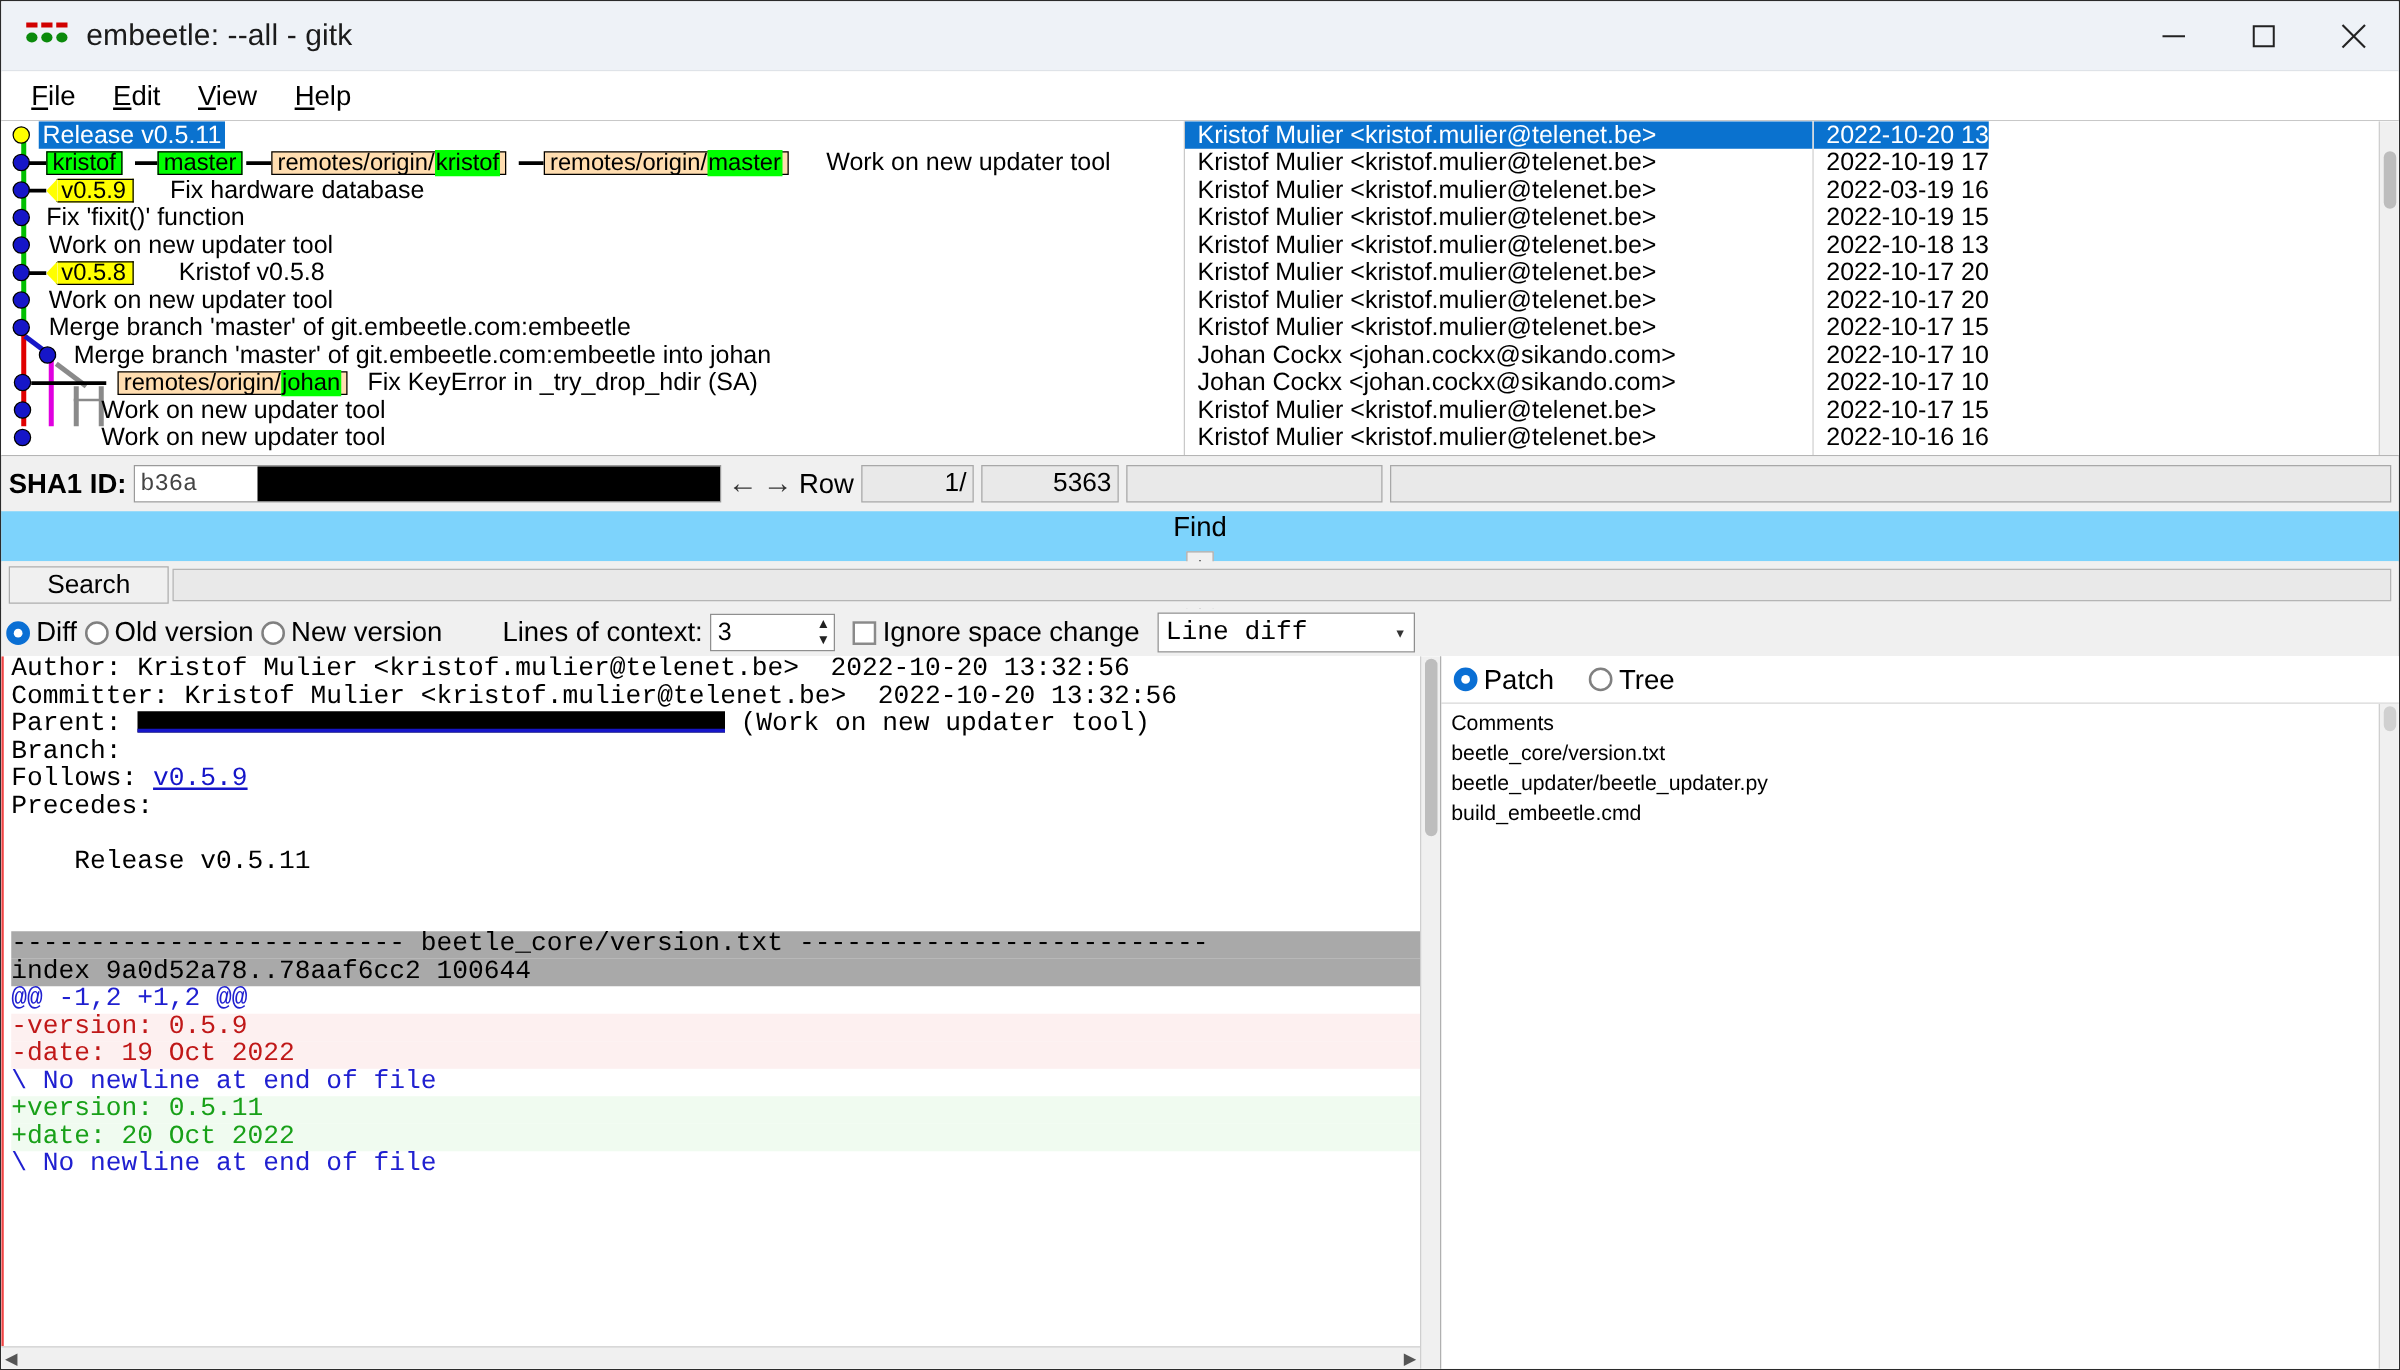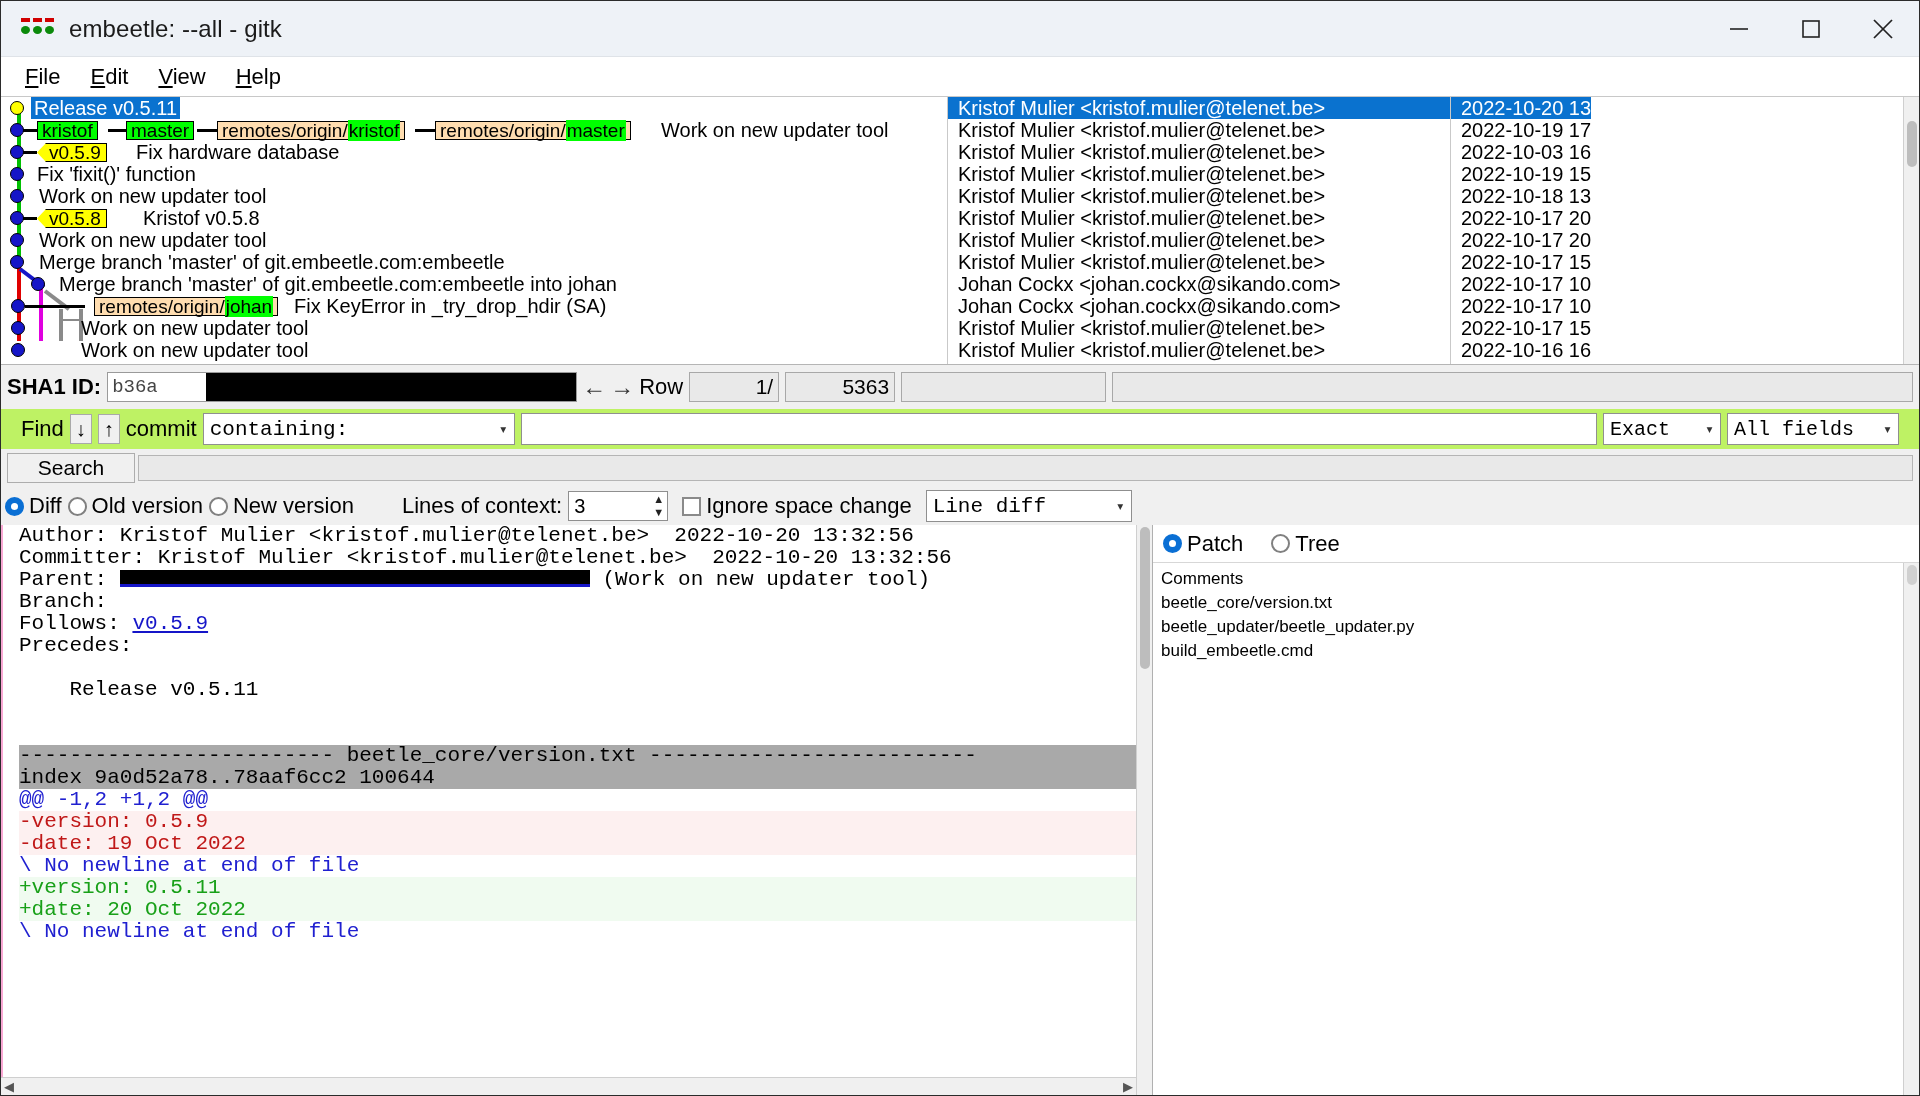--- a/index.html
+++ b/index.html
@@ -144,22 +144,22 @@
   }
   .num-field {
     height: 30px; background: #e9e9e9; border: 1px solid #a8a8a8;
     font-size: 21px; color: #000; display: flex; align-items: center;
     justify-content: flex-end; padding-right: 5px;
   }
   .flexfill { flex: 1; height: 30px; background: #e9e9e9; border: 1px solid #a8a8a8; }
 
   
   .findbar {
-    height: 40px; min-height: 40px; background: #bef264;
-    display: flex; align-items: center; padding: 0 20px; gap: 6px;
+    height: 40px; min-height: 40px; background: #7dd3fc;
+    display: flex; align-items: center; padding: 0 20px; gap: 6px; flex-direction: column;
   }
   .mini-btn {
     width: 22px; height: 30px; background: #f0f0f0; border: 1px solid #a9a9a9;
     display: flex; align-items: center; justify-content: center; font-size: 20px;
   }
   .combo {
     height: 32px; background: #fff; border: 1px solid #8f8f8f;
     display: flex; align-items: center; padding: 0 6px;
     font-family: "Liberation Mono", monospace; font-size: 21px; color: #000;
   }
@@ -206,21 +206,21 @@
   .bottom { flex: 1; display: flex; min-height: 0; background: #fff; }
   .diffpane {
     width: 1152px; min-width: 1152px; position: relative;
     background: #fff; border-right: 1px solid #b0b0b0;
     overflow: hidden;
   }
   .difftext {
     position: absolute; top: 0; left: 0; right: 16px; bottom: 18px;
     font-family: "Liberation Mono", monospace; font-size: 21px;
     line-height: 22px; color: #000; overflow: hidden;
-    padding-left: 16px; border-left: 2px solid #f9a8d4;
+    padding-left: 6px; border-left: 2px solid #ef4444;
   }
   .dline { white-space: pre; height: 22px; }
   .dl-file { background: #a9a9a9; }
   .dl-hunk { color: #2020d0; }
   .dl-del { color: #c01818; background: #fdf0f0; }
   .dl-add { color: #18a018; background: #f0fbf0; }
   .dl-note { color: #2020d0; }
   .dl-link { color: #1515c8; text-decoration: underline; }
   .parent-redact {
     display: inline-block; width: 470px; height: 17px;
@@ -406,21 +406,21 @@
       <div class="row text-row">Kristof Mulier &lt;kristof.mulier@telenet.be&gt;</div>
       <div class="row text-row">Johan Cockx &lt;johan.cockx@sikando.com&gt;</div>
       <div class="row text-row">Johan Cockx &lt;johan.cockx@sikando.com&gt;</div>
       <div class="row text-row">Kristof Mulier &lt;kristof.mulier@telenet.be&gt;</div>
       <div class="row text-row">Kristof Mulier &lt;kristof.mulier@telenet.be&gt;</div>
     </div>
 
     <div class="pane-date">
       <div class="row text-row sel" style="display:inline-block;width:auto;">2022-10-20 13</div>
       <div class="row text-row">2022-10-19 17</div>
-      <div class="row text-row">2022-10-03 16</div>
+      <div class="row text-row">2022-03-19 16</div>
       <div class="row text-row">2022-10-19 15</div>
       <div class="row text-row">2022-10-18 13</div>
       <div class="row text-row">2022-10-17 20</div>
       <div class="row text-row">2022-10-17 20</div>
       <div class="row text-row">2022-10-17 15</div>
       <div class="row text-row">2022-10-17 10</div>
       <div class="row text-row">2022-10-17 10</div>
       <div class="row text-row">2022-10-17 15</div>
       <div class="row text-row">2022-10-16 16</div>
       <div class="vsb">

